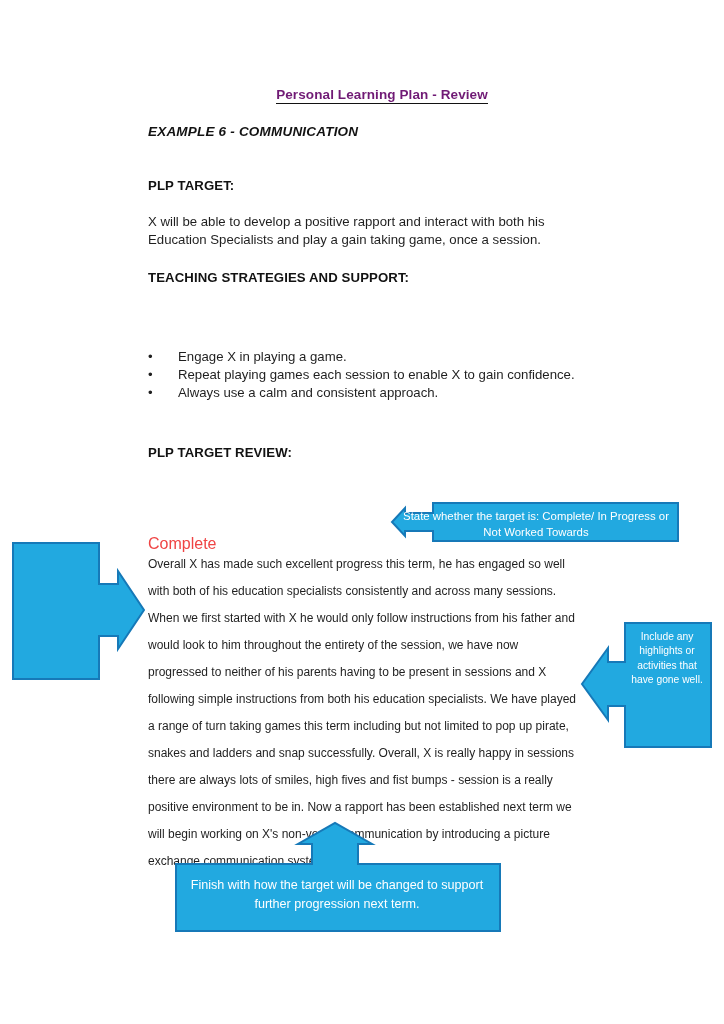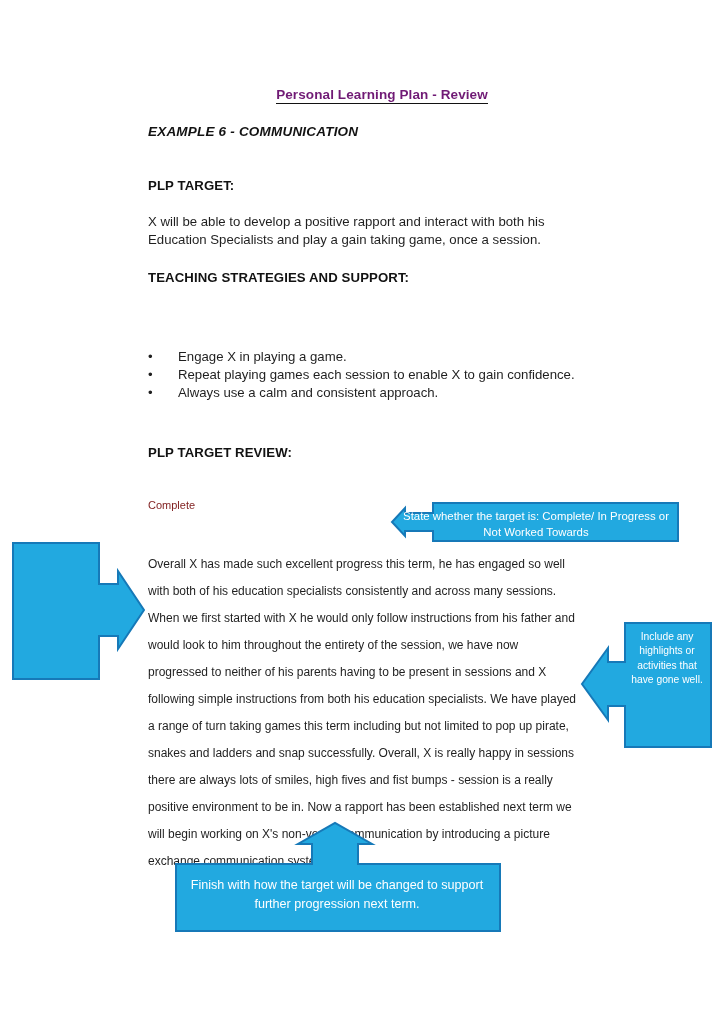--- a/index.html
+++ b/index.html
@@ -85,23 +85,23 @@
     text-indent: 0;
   }
   .bullet-row .bullet-mark {
     display: inline-block;
     width: 30px;
   }
 
   .status-line {
     position: absolute;
     left: 148px;
-    top: 499px;
-    font-size: 11px;
-    color: #7f1d1d;
+    top: 535px;
+    font-size: 16px;
+    color: #ef4444;
   }
 
   .review-text {
     position: absolute;
     left: 148px;
     top: 551px;
     width: 428px;
     font-size: 12px;
     line-height: 27px;
     color: #1f1f1f;

